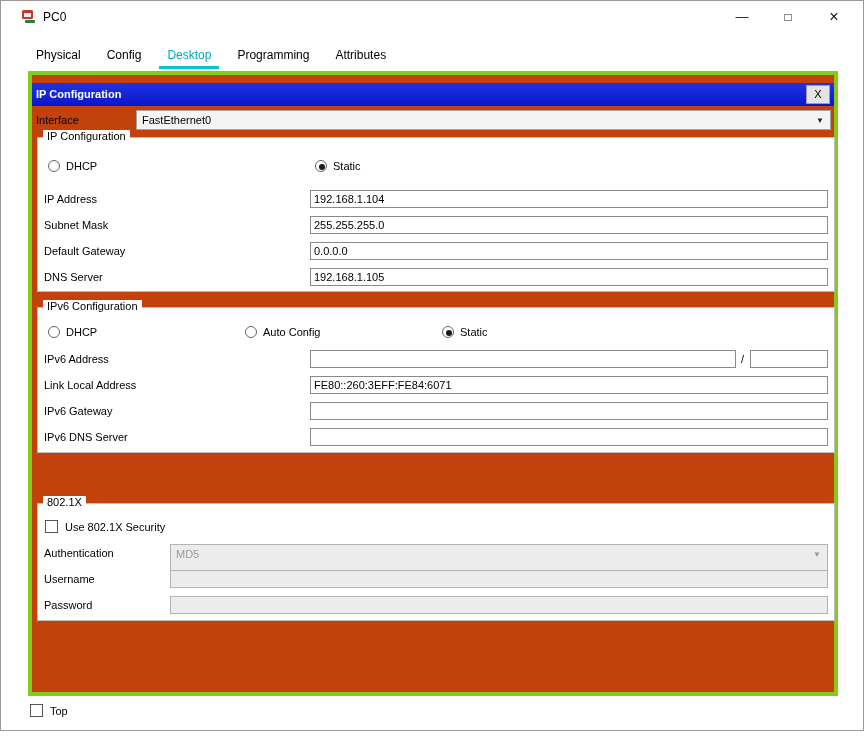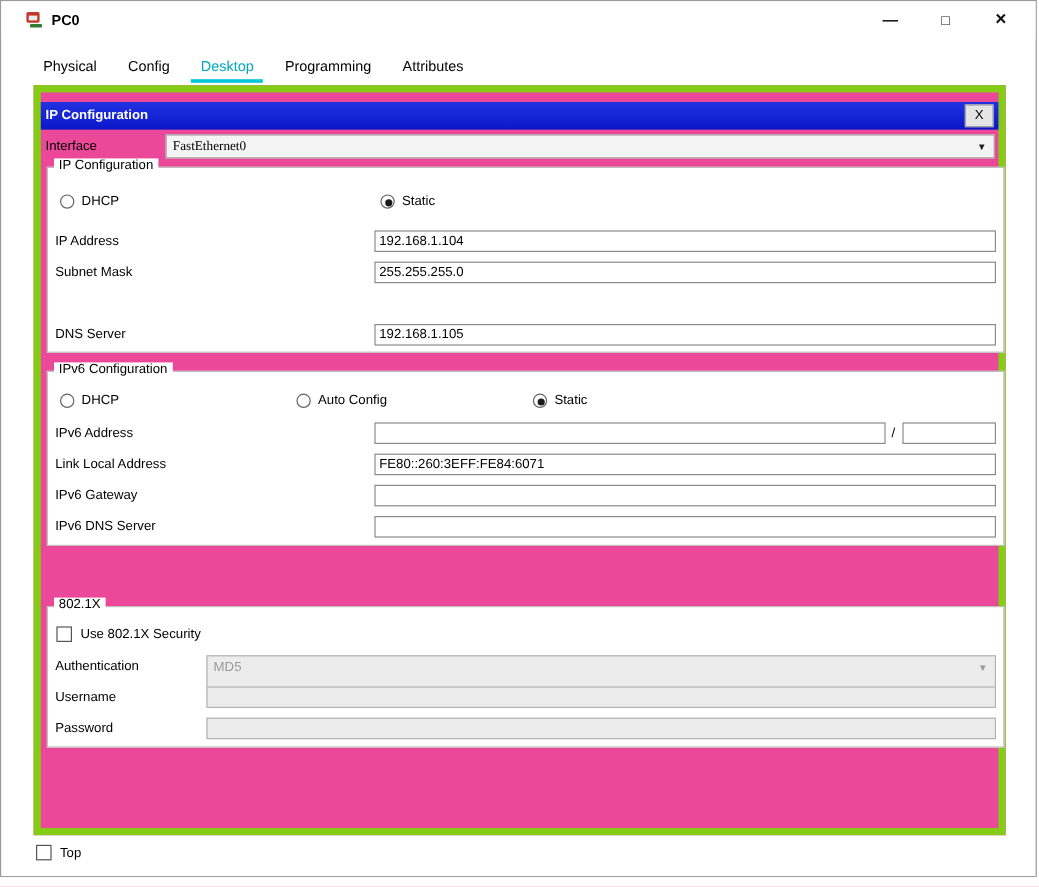--- a/index.html
+++ b/index.html
@@ -5,47 +5,47 @@
   * { box-sizing: border-box; margin: 0; padding: 0; }
   html, body { background: #ffffff; }
   body { font-family: "Liberation Sans", "DejaVu Sans", sans-serif; }
 
   .window {
     position: relative; width: 864px; height: 731px;
     border: 1px solid #9a9a9a; background: #ffffff; overflow: hidden;
   }
 
   
-  .titlebar { position: absolute; top: 0; left: 0; right: 0; height: 32px; background: #fff; font-weight: bold; }
+  .titlebar { position: absolute; top: 0; left: 0; right: 0; height: 32px; background: #fff; }
   .app-icon { position: absolute; left: 20px; top: 8px; width: 16px; height: 16px; }
   .window-title { position: absolute; left: 42px; top: 9px; font-size: 12px; color: #000; }
   .win-controls { position: absolute; right: 22px; top: 0; height: 32px; display: flex; align-items: center; gap: 32px; }
   .win-btn { font-size: 14px; color: #111; width: 14px; text-align: center; cursor: default; line-height: 14px; }
   .win-btn.mini { font-size: 13px; }
   .win-btn.maxi { font-size: 12px; }
   .win-btn.clos { font-size: 16px; }
 
   
   .tabbar { position: absolute; top: 42px; left: 24px; height: 26px; display: flex; gap: 4px; }
   .tab { position: relative; font-size: 12px; color: #000; padding: 5px 11px 7px 11px; white-space: nowrap; cursor: default; }
   .tab.active { color: #00a9bc; }
   .tab.active::after { content: ""; position: absolute; left: 3px; right: 3px; bottom: 0; height: 3px; background: #00c6d8; }
 
   
-  .panel { position: absolute; left: 27px; top: 70px; width: 810px; height: 625px; border: 6px solid #84cc16; background: #ec4899; }
+  .panel { position: absolute; left: 27px; top: 70px; width: 810px; height: 625px; border: 4px solid #84cc16; background: #c2410c; }
 
   .dialog-titlebar { position: absolute; top: 8px; left: 0; right: 0; height: 23px; background: linear-gradient(#2132e2, #0a17c9); }
   .dialog-title { position: absolute; left: 4px; top: 5px; color: #fff; font-size: 11px; font-weight: bold; }
   .dialog-close { position: absolute; right: 4px; top: 2px; width: 24px; height: 19px; background: #e4e4e4; border: 1px solid #9e9e9e; font-size: 11px; text-align: center; line-height: 17px; color: #000; font-family: inherit; cursor: default; }
 
   .interface-row { position: absolute; top: 35px; left: 0; right: 0; height: 20px; }
   .lbl { font-size: 11px; color: #000; white-space: nowrap; }
   .interface-lbl { position: absolute; left: 4px; top: 4px; text-align: right; }
   .combo { position: absolute; border: 1px solid #a3a3a3; background: #f4f4f4; }
-  .interface-combo { left: 104px; right: 3px; top: 0; height: 20px; font-family: Liberation Serif, serif; }
+  .interface-combo { left: 104px; right: 3px; top: 0; height: 20px; }
   .combo-text { position: absolute; left: 5px; top: 3px; font-size: 11px; color: #000; }
   .combo-arrow { position: absolute; right: 6px; top: 5px; font-size: 8px; color: #222; }
 
   
   .group { position: absolute; left: 5px; width: 798px; border: 1px solid #bdbdbd; background: #fff; }
   .legend { position: absolute; top: -8px; left: 5px; background: #fff; padding: 0 4px; font-size: 11px; color: #000; white-space: nowrap; }
   .group-ip    { top: 62px;  height: 155px; }
   .group-ipv6  { top: 232px; height: 146px; }
   .group-8021x { top: 392px; height: 118px; margin-top: 36px; }
 
@@ -132,20 +132,24 @@
       </div>
 
       <div class="frow" style="top:52px;">
         <span class="lbl">IP Address</span>
         <input class="txt full" value="192.168.1.104" style="">
       </div>
       <div class="frow" style="top:78px;">
         <span class="lbl">Subnet Mask</span>
         <input class="txt full" value="255.255.255.0" style="">
       </div>
+      <div class="frow" style="top:104px;">
+        <span class="lbl">Default Gateway</span>
+        <input class="txt full" value="0.0.0.0" style="">
+      </div>
       <div class="frow" style="top:130px;">
         <span class="lbl">DNS Server</span>
         <input class="txt full" value="192.168.1.105" style="">
       </div>
     </div>
 
     <div class="group group-ipv6">
       <span class="legend">IPv6 Configuration</span>
 
       <div class="radio-item" style="left:10px; top:18px;">

